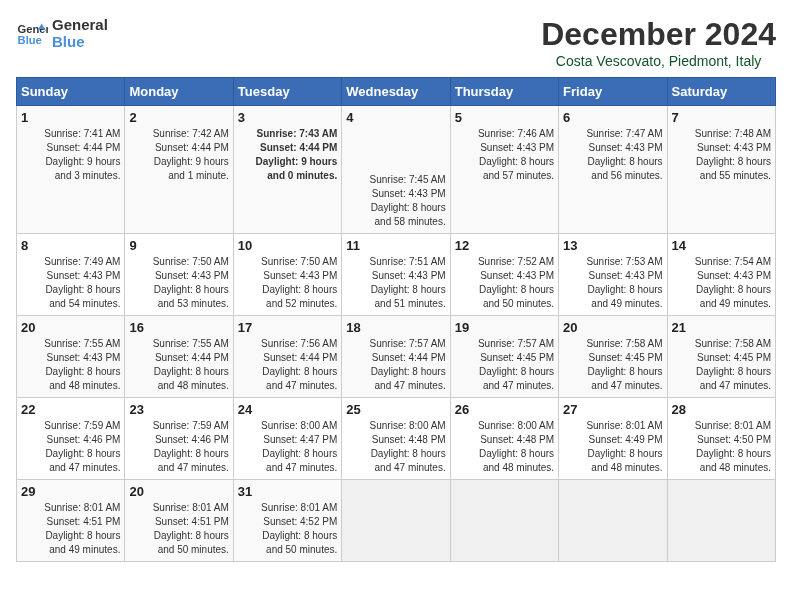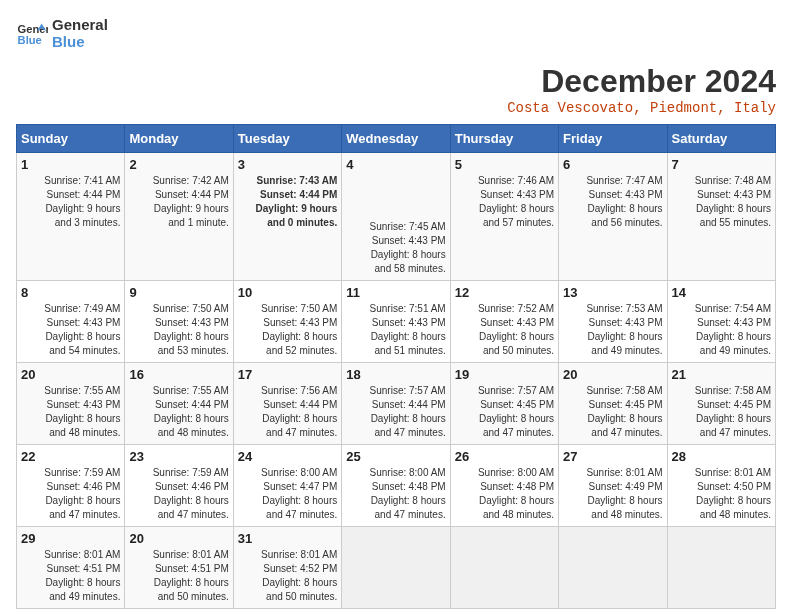--- a/index.html
+++ b/index.html
@@ -18,30 +18,29 @@
     }
     .logo {
       display: flex;
       align-items: center;
       gap: 4px;
     }
     .logo-icon {
       width: 32px;
       height: 32px;
     }
-    .title-block { text-align: right; margin-top: 47px; }
+    .title-block { text-align: center; }
     .month-title {
       font-size: 32px;
       font-weight: bold;
       color: #333;
     }
     .subtitle {
       font-size: 14px;
-      color: #c2410c;
-      font-family: Liberation Mono, monospace;
+      color: #14532d;
     }
     table {
       width: 100%;
       border-collapse: collapse;
       font-size: 11px;
     }
     thead tr th {
       background: #3a6db5;
       color: #fff;
       padding: 6px 4px;

